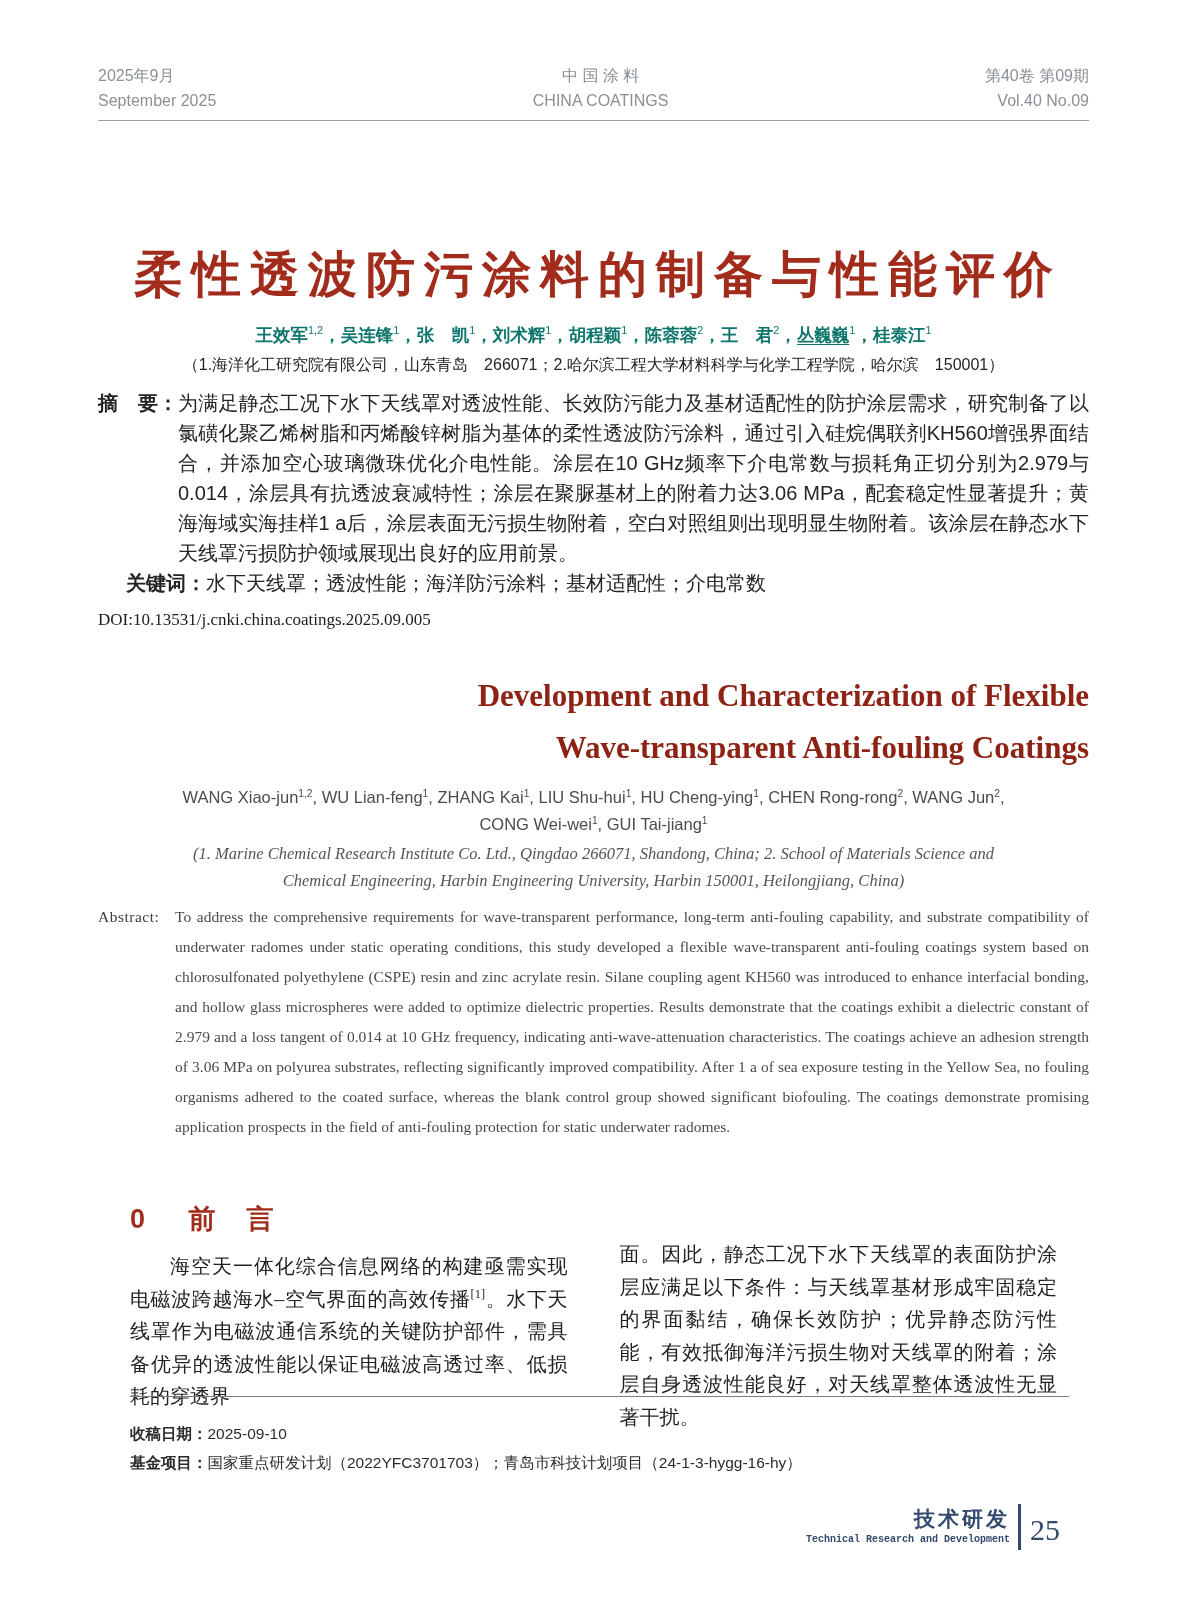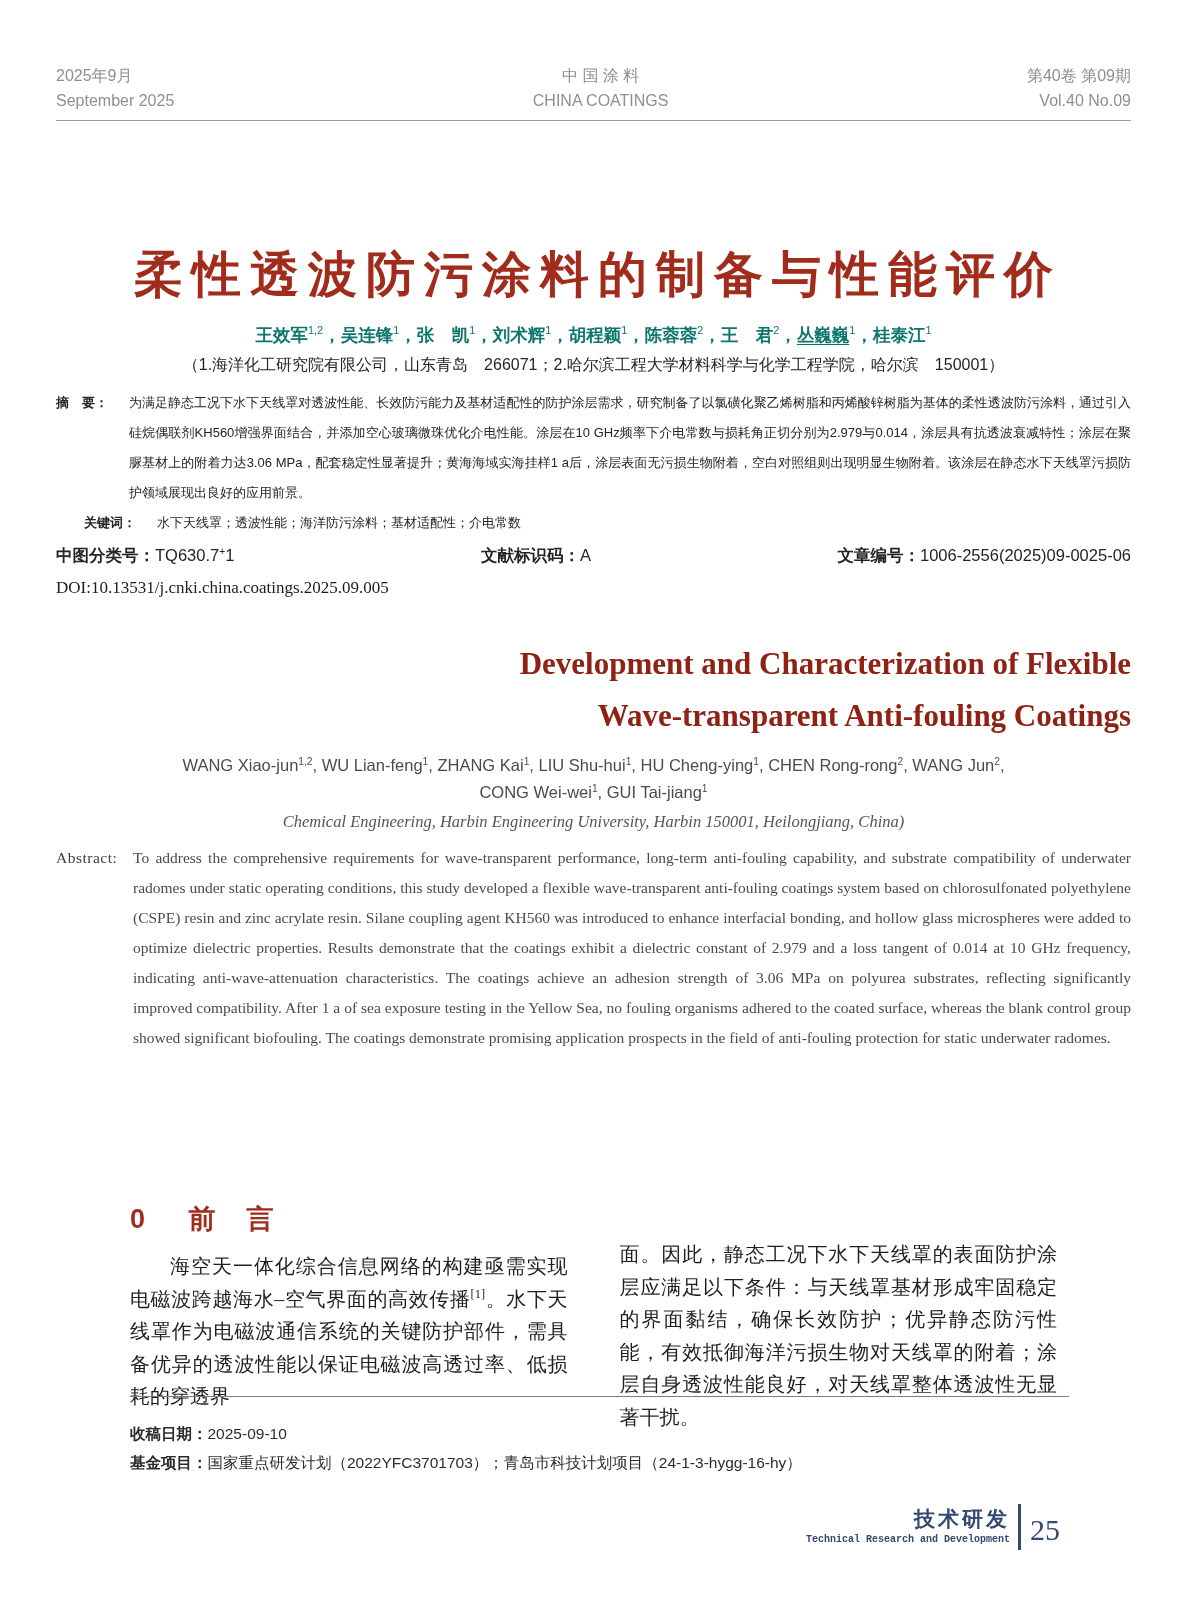--- a/index.html
+++ b/index.html
@@ -8,21 +8,21 @@
     --navy:#33496d;
     --gray-head:#8a9095;
   }
   *{box-sizing:border-box;}
   body{margin:0;background:#e8e8e8;}
   .page{
     position:relative;width:1187px;height:1600px;background:#ffffff;
     margin:0 auto;overflow:hidden;color:#222;
     font-family:"Liberation Sans","DejaVu Sans",sans-serif;
   }
-  .content{padding:0 56px;}
+  .content{padding:0 98px;}
   sup{font-size:0.62em;line-height:0;vertical-align:super;}
 
   
   .front{position:absolute;top:0;left:0;right:0;height:1200px;overflow:hidden;}
   .header{
     display:flex;justify-content:space-between;align-items:flex-end;
     padding-top:64px;padding-bottom:6px;border-bottom:1.5px solid #9aa0a5;
     color:var(--gray-head);font-size:16px;line-height:1.55;
   }
   .h-center{text-align:center;}
@@ -35,21 +35,21 @@
     padding-left:9px; 
   }
   .authors-cn{
     margin-top:20px;text-align:center;font-size:17.5px;font-weight:bold;color:#0f766e;
   }
   .authors-cn sup{font-weight:normal;}
   .authors-cn .u{text-decoration:underline;text-underline-offset:3px;}
   .affil-cn{margin-top:8px;text-align:center;font-size:16px;color:#242424;}
 
   
-  .kv{display:flex;font-size:13px;line-height:30px;color:#242424;}
+  .kv{display:flex;font-size:20px;line-height:30px;color:#242424;}
   .kv .label{flex:0 0 73px;font-weight:bold;white-space:nowrap;}
   .kv .val{flex:1;text-align:justify;}
   .abstract-cn{margin-top:12px;}
   .keywords-cn{margin-top:0;margin-left:28px;}
 
   .meta-line{
     display:flex;justify-content:space-between;margin-top:6px;
     font-size:16.5px;line-height:22px;color:#242424;
   }
   .meta-line b{font-weight:bold;}
@@ -155,39 +155,35 @@
       <div class="kv abstract-cn">
         <span class="label">摘　要：</span>
         <span class="val">为满足静态工况下水下天线罩对透波性能、长效防污能力及基材适配性的防护涂层需求，研究制备了以氯磺化聚乙烯树脂和丙烯酸锌树脂为基体的柔性透波防污涂料，通过引入硅烷偶联剂KH560增强界面结合，并添加空心玻璃微珠优化介电性能。涂层在10 GHz频率下介电常数与损耗角正切分别为2.979与0.014，涂层具有抗透波衰减特性；涂层在聚脲基材上的附着力达3.06 MPa，配套稳定性显著提升；黄海海域实海挂样1 a后，涂层表面无污损生物附着，空白对照组则出现明显生物附着。该涂层在静态水下天线罩污损防护领域展现出良好的应用前景。</span>
       </div>
 
       <div class="kv keywords-cn">
         <span class="label">关键词：</span>
         <span class="val">水下天线罩；透波性能；海洋防污涂料；基材适配性；介电常数</span>
       </div>
 
-      <div class="meta-line">
-        <span class="meta-item"><b>中图分类号：</b><span>TQ630.7</span><sup>+</sup><span>1</span></span>
-        <span class="meta-item"><b>文献标识码：</b><span>A</span></span>
-        <span class="meta-item"><b>文章编号：</b><span>1006-2556(2025)09-0025-06</span></span>
-      </div>
 
       <div class="doi">DOI:10.13531/j.cnki.china.coatings.2025.09.005</div>
 
       <div class="title-en">
         <div>Development and Characterization of Flexible</div>
         <div>Wave-transparent Anti-fouling Coatings</div>
       </div>
 
       <div class="authors-en">
         <div><span>WANG Xiao-jun</span><sup>1,2</sup>, <span>WU Lian-feng</span><sup>1</sup>, <span>ZHANG Kai</span><sup>1</sup>, <span>LIU Shu-hui</span><sup>1</sup>, <span>HU Cheng-ying</span><sup>1</sup>, <span>CHEN Rong-rong</span><sup>2</sup>, <span>WANG Jun</span><sup>2</sup>,</div>
         <div><span>CONG Wei-wei</span><sup>1</sup>, <span>GUI Tai-jiang</span><sup>1</sup></div>
       </div>
 
       <div class="affil-en">
+        <div>(1. Marine Chemical Research Institute Co. Ltd., Qingdao 266071, Shandong, China; 2. School of Materials Science and</div>
         <div>Chemical Engineering, Harbin Engineering University, Harbin 150001, Heilongjiang, China)</div>
       </div>
 
       <div class="kv-en abstract-en">
         <span class="label">Abstract:</span>
         <span class="val">To address the comprehensive requirements for wave-transparent performance, long-term anti-fouling capability, and substrate compatibility of underwater radomes under static operating conditions, this study developed a flexible wave-transparent anti-fouling coatings system based on chlorosulfonated polyethylene (CSPE) resin and zinc acrylate resin. Silane coupling agent KH560 was introduced to enhance interfacial bonding, and hollow glass microspheres were added to optimize dielectric properties. Results demonstrate that the coatings exhibit a dielectric constant of 2.979 and a loss tangent of 0.014 at 10 GHz frequency, indicating anti-wave-attenuation characteristics. The coatings achieve an adhesion strength of 3.06 MPa on polyurea substrates, reflecting significantly improved compatibility. After 1 a of sea exposure testing in the Yellow Sea, no fouling organisms adhered to the coated surface, whereas the blank control group showed significant biofouling. The coatings demonstrate promising application prospects in the field of anti-fouling protection for static underwater radomes.</span>
       </div>
 
     </div>
   </div>

